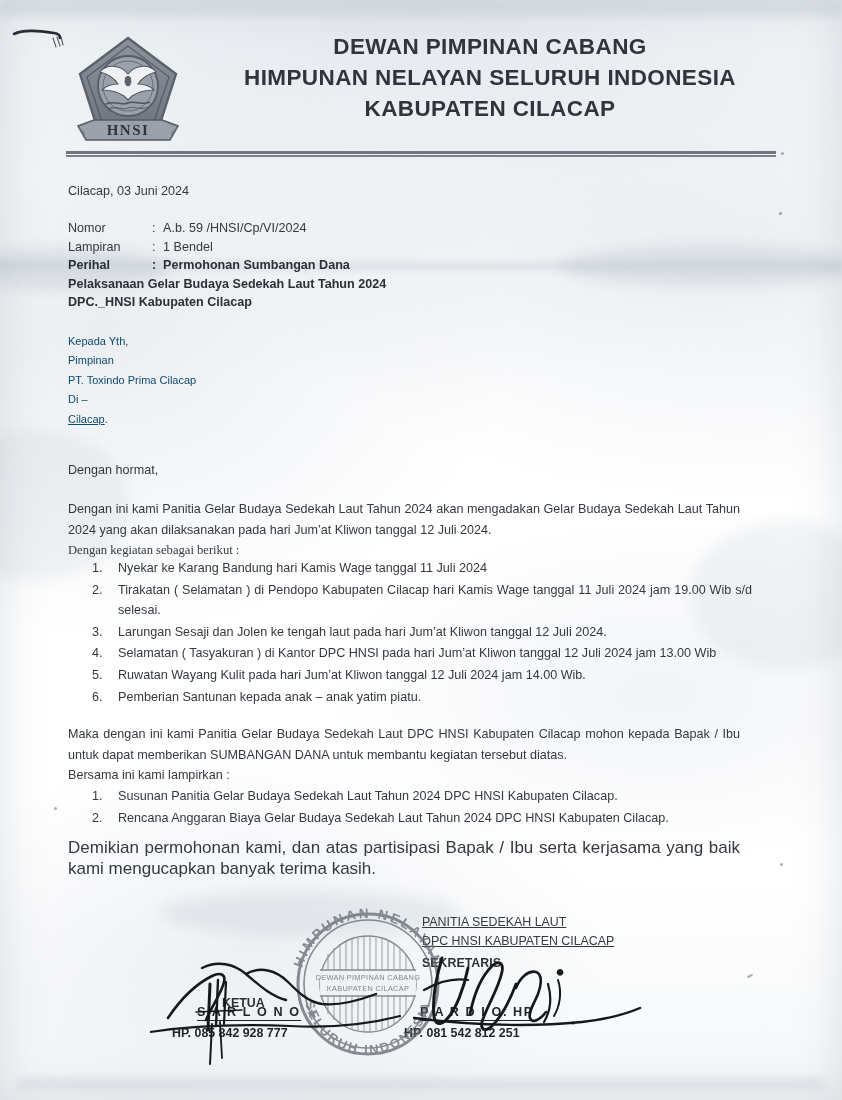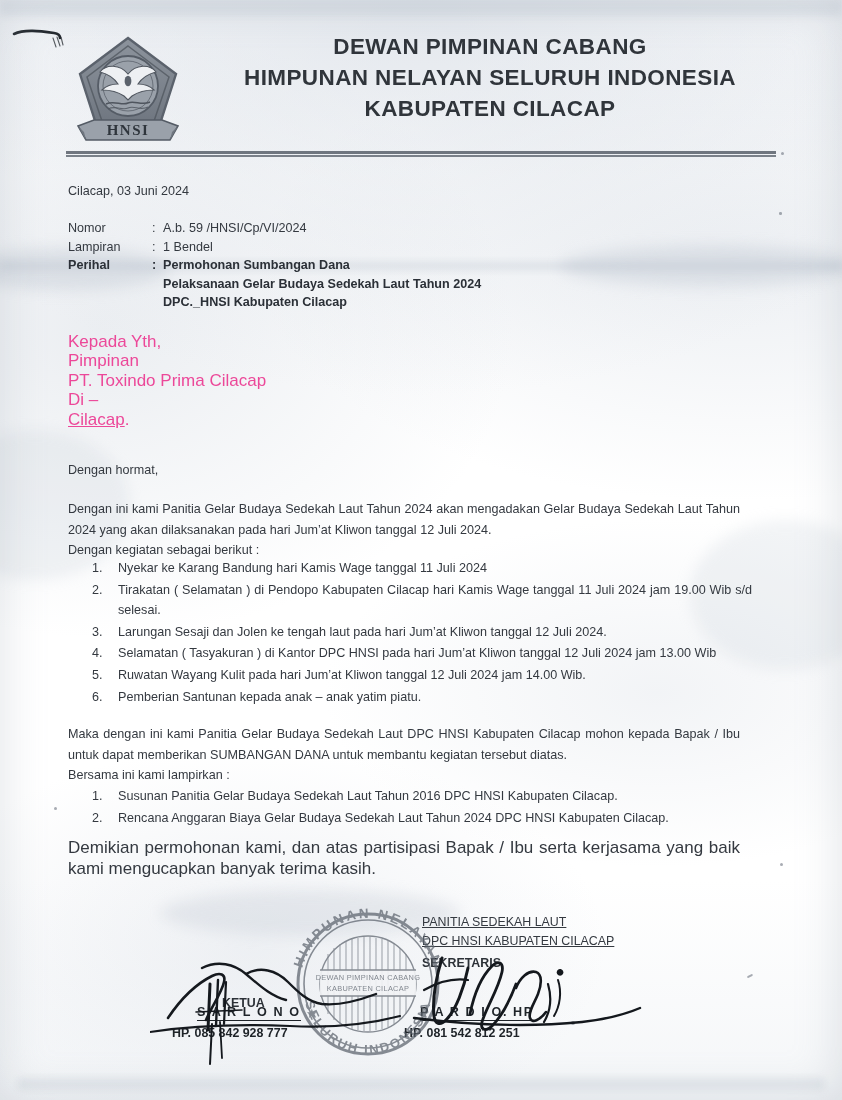--- a/index.html
+++ b/index.html
@@ -130,53 +130,52 @@
     color: #343940;
   }
   .meta-row { display: flex; line-height: 18.5px; }
   .meta-key { width: 84px; flex: none; }
   .meta-colon { width: 11px; flex: none; }
   .meta-val { }
   .meta-row.bold .meta-val,
   .meta-row.bold .meta-key,
   .meta-row.bold .meta-colon { font-weight: bold; color: #2b3037; }
   .meta-cont {
-    margin-left: 95px;
     line-height: 18.5px;
     font-weight: bold;
     color: #2b3037;
   }
 
   
   .recipient {
     position: absolute;
     left: 68px; top: 332px;
-    font-size: 17px;
+    font-size: 11px;
     line-height: 19.4px;
-    color: #ec4899;
+    color: #0c4a6e;
   }
   .recipient .u { text-decoration: underline; }
 
   
   .salutation {
     position: absolute;
     left: 68px; top: 463px;
     font-size: 12.6px;
     color: #343940;
   }
   .para1 {
     position: absolute;
     left: 68px; top: 499px;
     width: 672px;
     font-size: 12.6px;
     line-height: 20.5px;
     color: #343940;
     text-align: justify;
   }
-  .para1 .nowrapline { display: block; }
+  .para1 .nowrapline { display: block; font-family: Liberation Serif, serif; }
 
   .list-a {
     position: absolute;
     left: 92px; top: 558px;
     width: 660px;
     font-size: 12.6px;
     color: #343940;
   }
   .li {
     display: flex;
@@ -403,21 +402,21 @@
     </div>
 
     <div class="para2">
       <span>Maka dengan ini kami Panitia Gelar Budaya Sedekah Laut DPC HNSI Kabupaten Cilacap mohon kepada Bapak / Ibu  untuk dapat memberikan SUMBANGAN DANA untuk membantu kegiatan tersebut diatas.</span>
       <span class="nowrapline" style="display:block">Bersama ini kami lampirkan :</span>
     </div>
 
     <div class="list-b">
       <div class="li">
         <span class="li-num">1.</span>
-        <span class="li-txt">Susunan Panitia Gelar Budaya Sedekah  Laut Tahun 2016 DPC HNSI Kabupaten Cilacap.</span>
+        <span class="li-txt">Susunan Panitia Gelar Budaya Sedekah  Laut Tahun 2024 DPC HNSI Kabupaten Cilacap.</span>
       </div>
       <div class="li">
         <span class="li-num">2.</span>
         <span class="li-txt">Rencana Anggaran Biaya  Gelar Budaya Sedekah Laut Tahun 2024  DPC HNSI Kabupaten Cilacap.</span>
       </div>
     </div>
 
     <div class="para3">Demikian permohonan kami, dan atas partisipasi Bapak / Ibu serta kerjasama yang baik kami mengucapkan banyak terima kasih.</div>
 
     <div class="sig-head">

